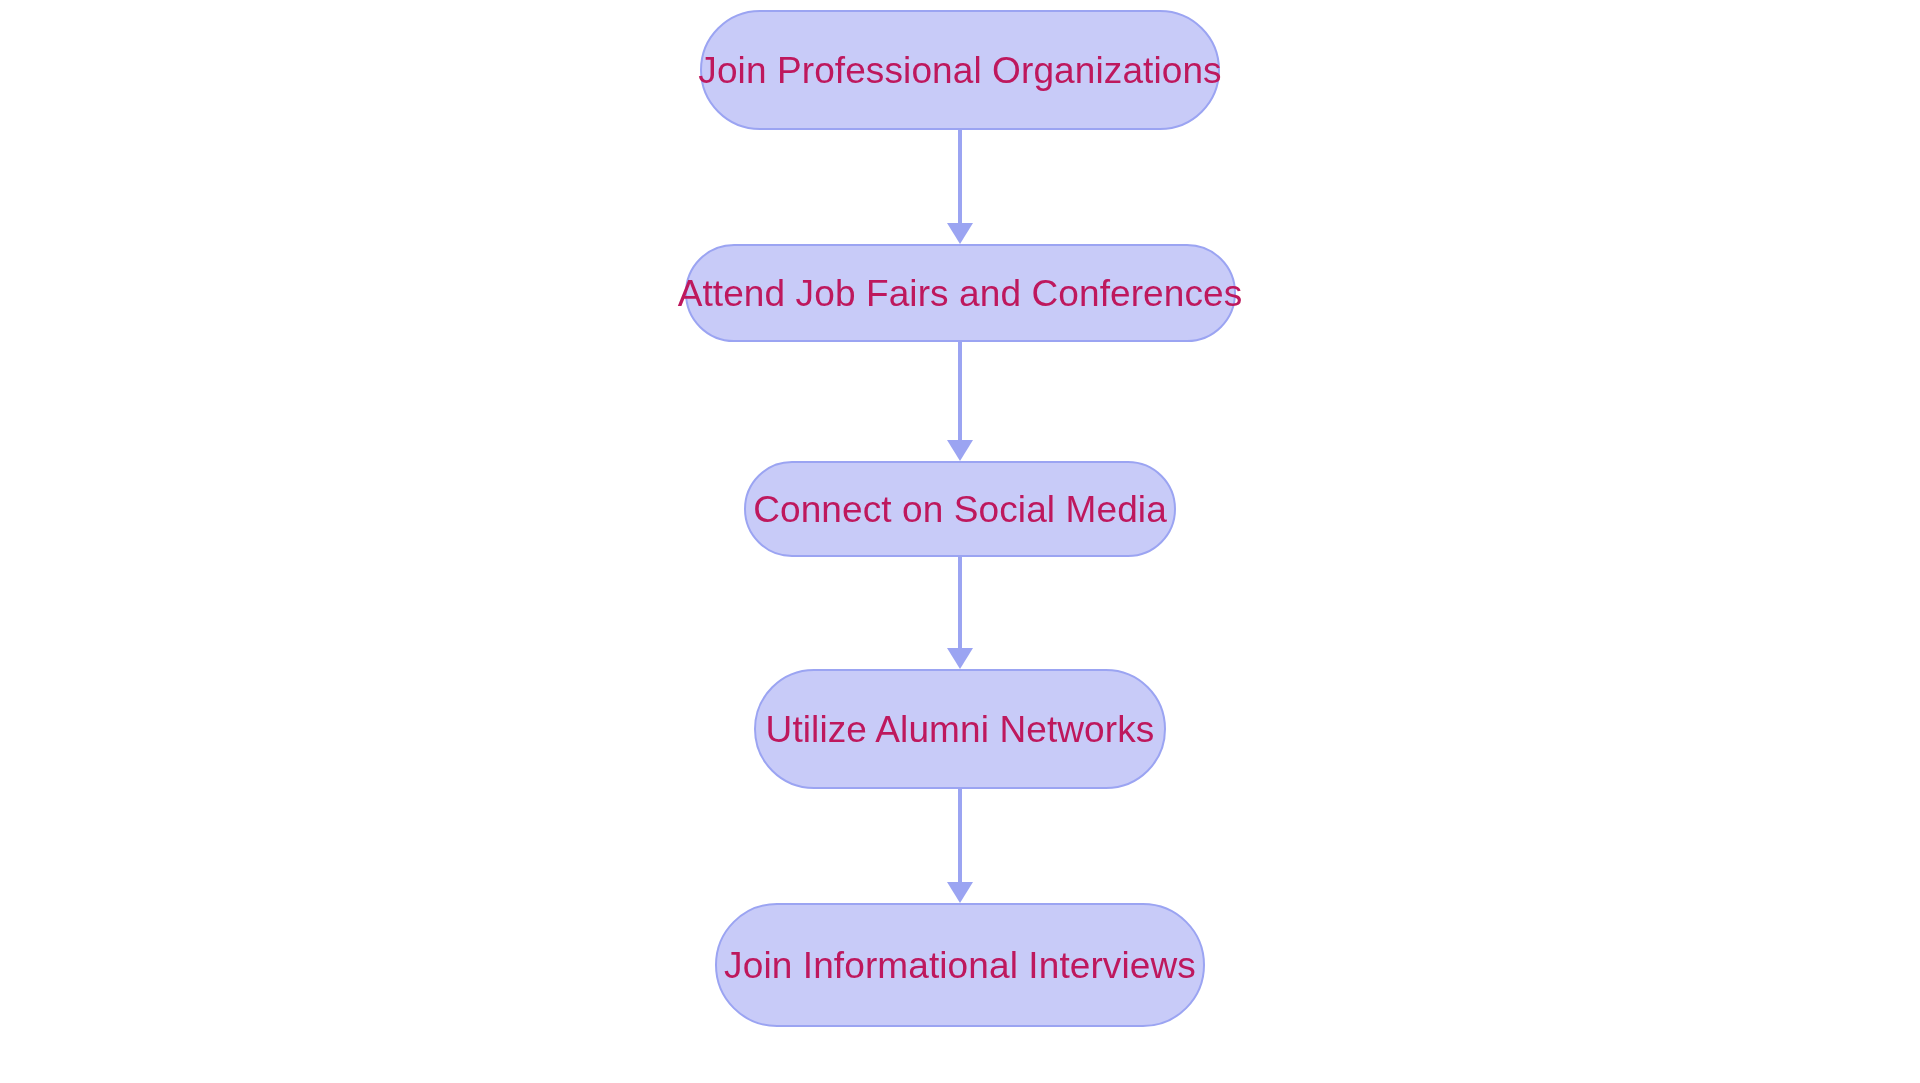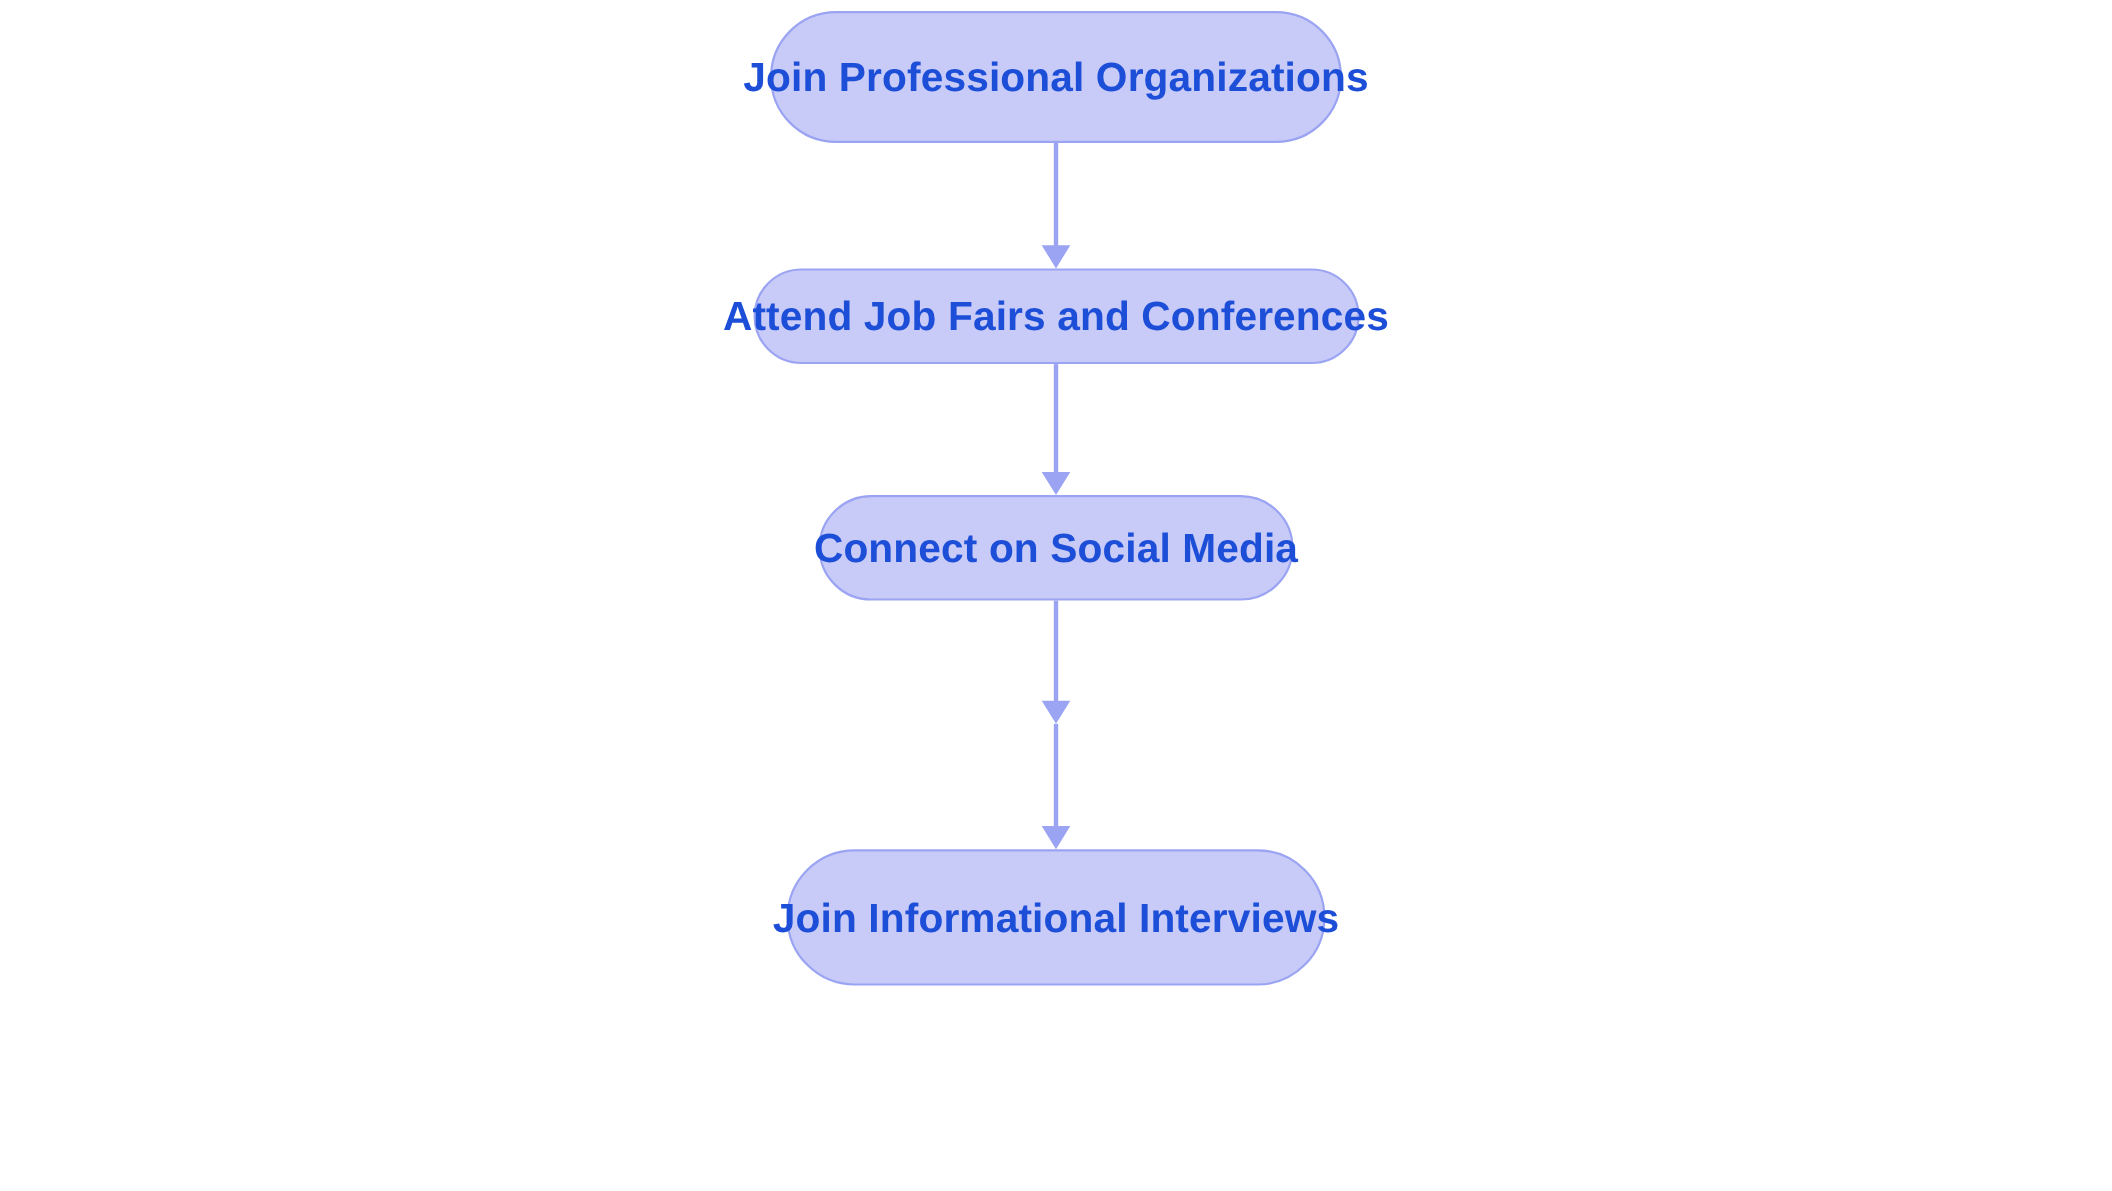--- a/index.html
+++ b/index.html
@@ -36,24 +36,24 @@
     justify-content: center;
     background: #c8cbf8;
     border: 2px solid #9ba4f2;
     border-radius: 999px;
     color: #3333cc;
     white-space: nowrap;
   }
   .node-label {
     display: block;
     font-size: 37px;
-    font-weight: 700;
+    font-weight: 400;
     letter-spacing: 0.1px;
     line-height: 1;
-    color: #1d4ed8;
+    color: #be185d;
   }
   .connector {
     position: relative;
     width: 40px;
     display: flex;
     flex-direction: column;
     align-items: center;
     justify-content: flex-start;
   }
   .connector-line {
@@ -78,38 +78,41 @@
 
     <div class="node" style="margin-top:10px; width:520px; height:120px;">
       <span class="node-label">Join Professional Organizations</span>
     </div>
 
     <div class="connector" style="height:114px;">
       <div class="connector-line"></div>
       <div class="connector-head"></div>
     </div>
 
-    <div class="node" style="width:551px; height:87px;align-items:center;">
+    <div class="node" style="width:551px; height:98px;align-items:center;">
       <span class="node-label">Attend Job Fairs and Conferences</span>
     </div>
 
     <div class="connector" style="height:119px;">
       <div class="connector-line"></div>
       <div class="connector-head"></div>
     </div>
 
     <div class="node" style="width:432px; height:96px;">
       <span class="node-label">Connect on Social Media</span>
     </div>
 
     <div class="connector" style="height:112px;">
       <div class="connector-line"></div>
       <div class="connector-head"></div>
     </div>
 
+    <div class="node" style="width:412px; height:120px;">
+      <span class="node-label">Utilize Alumni Networks</span>
+    </div>
 
     <div class="connector" style="height:114px;">
       <div class="connector-line"></div>
       <div class="connector-head"></div>
     </div>
 
     <div class="node" style="width:490px; height:124px;">
       <span class="node-label">Join Informational Interviews</span>
     </div>
 

